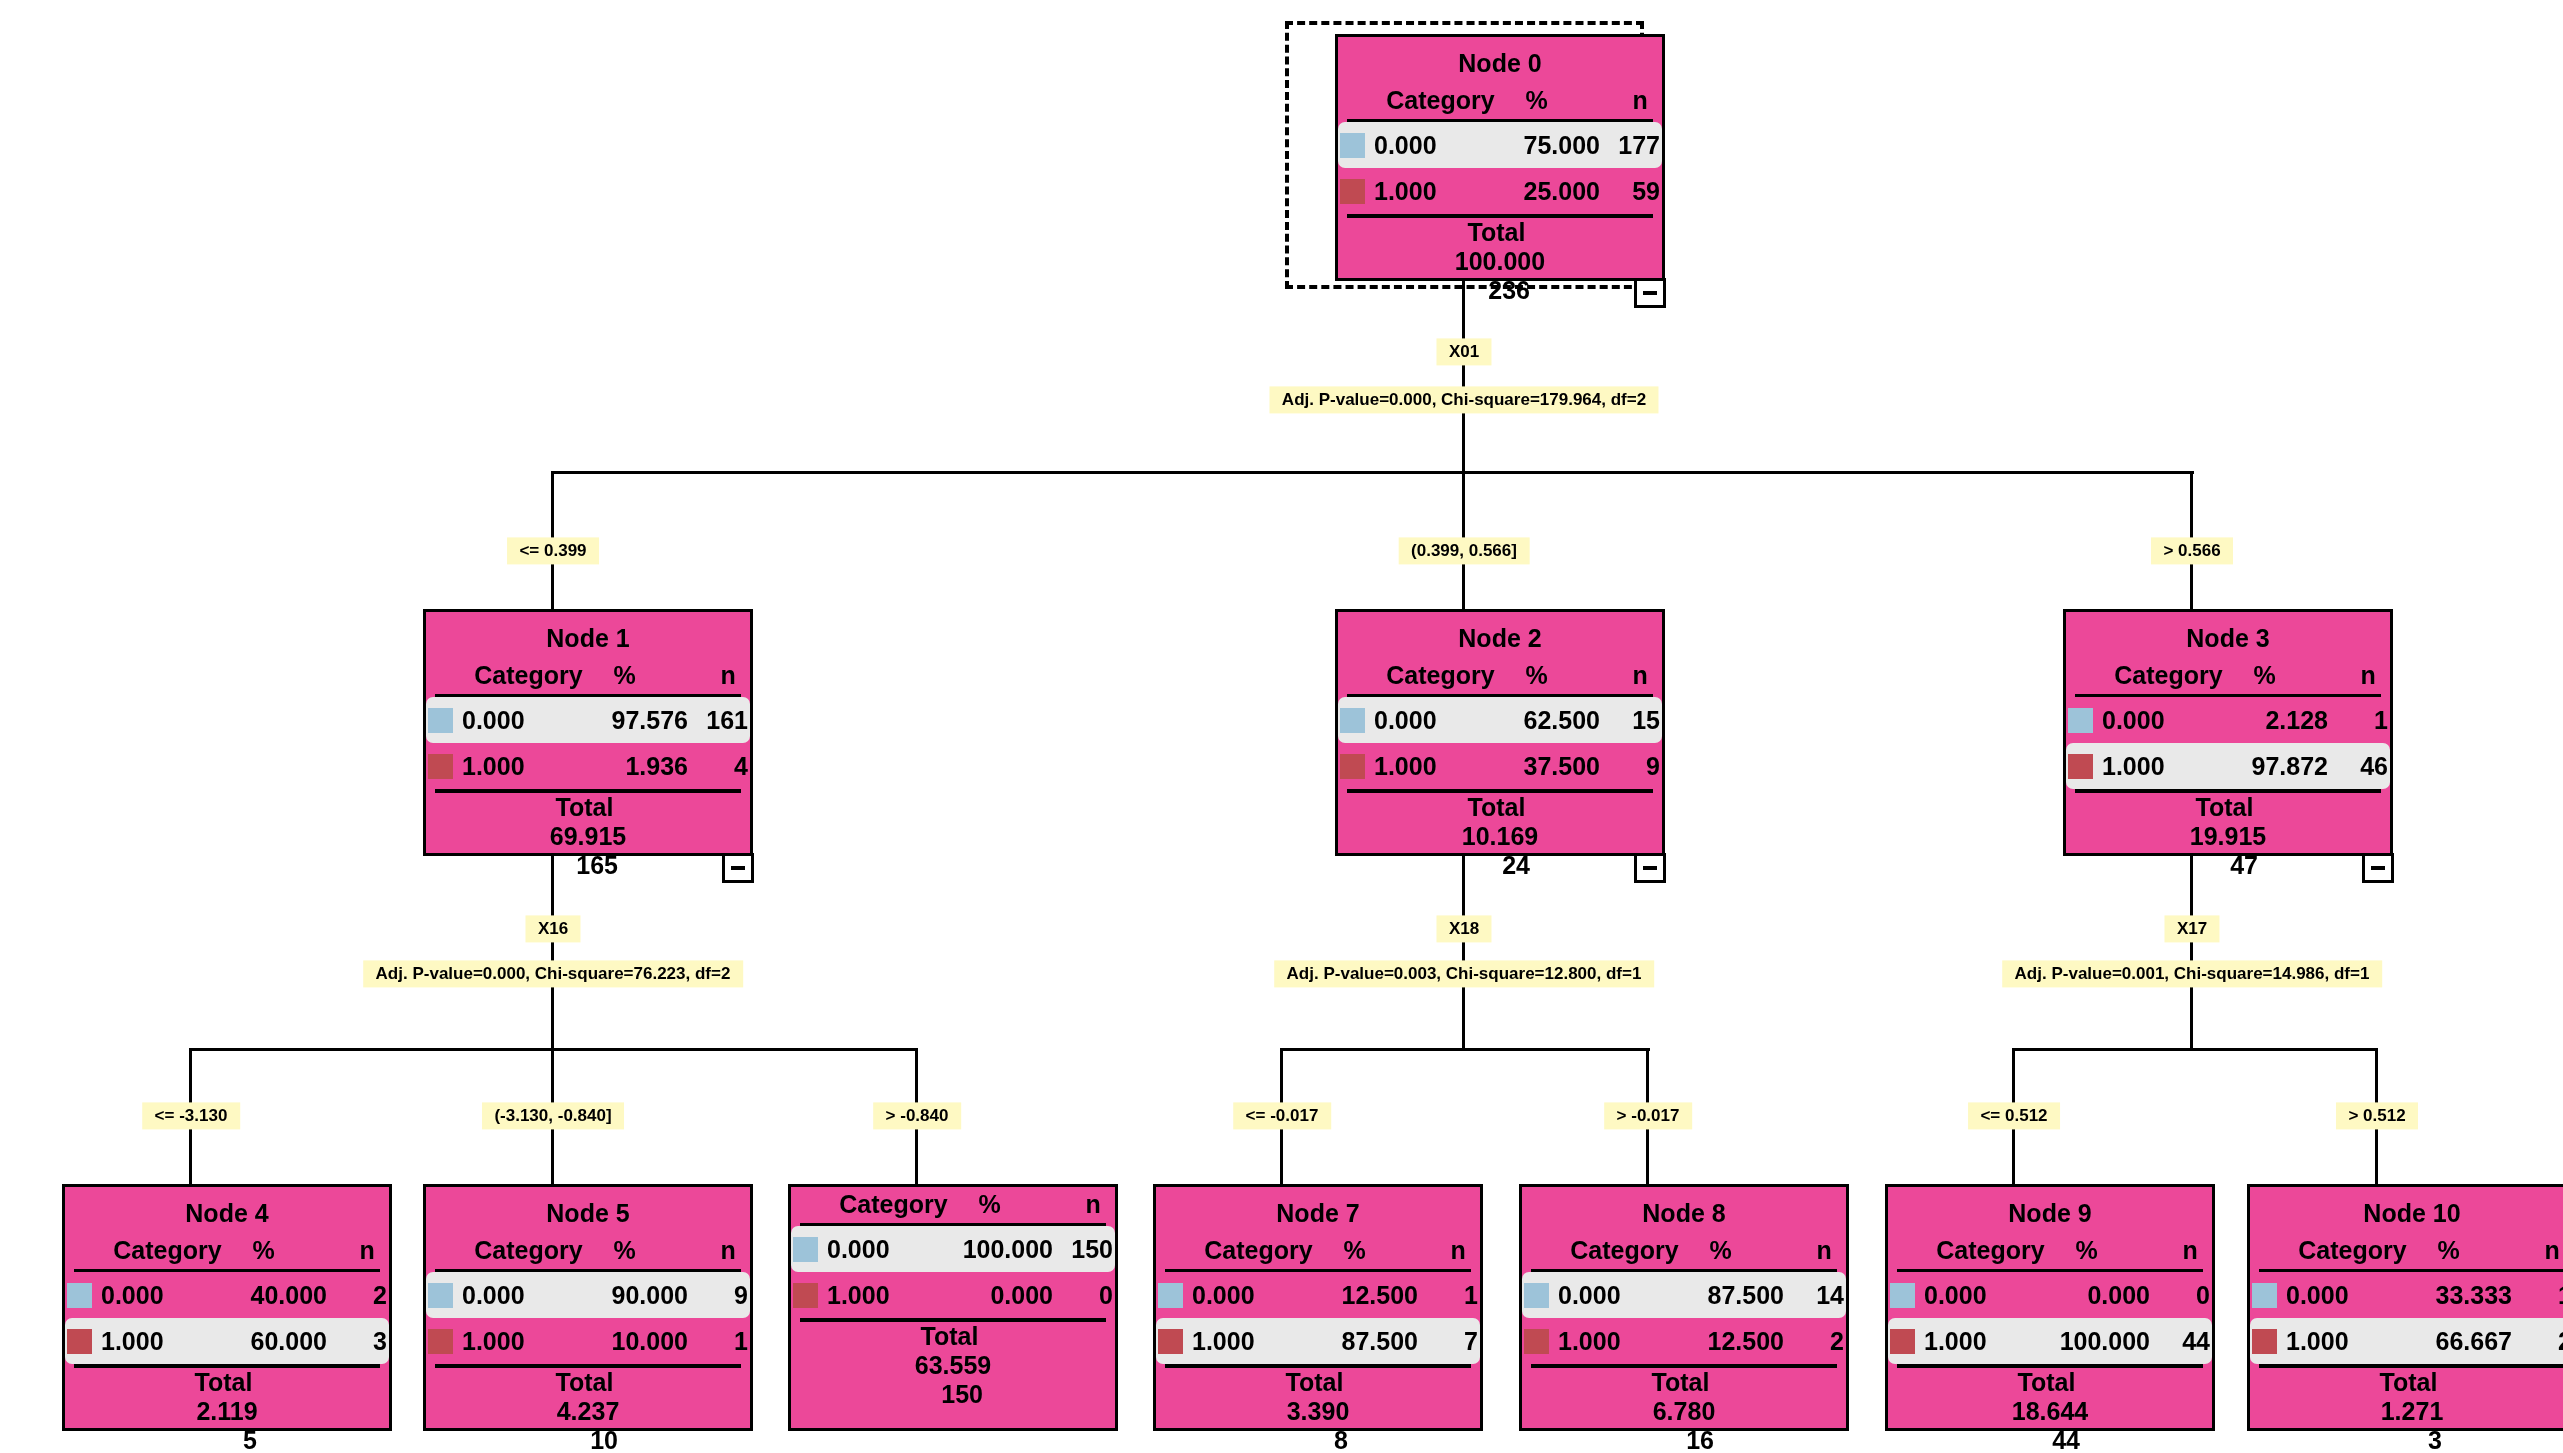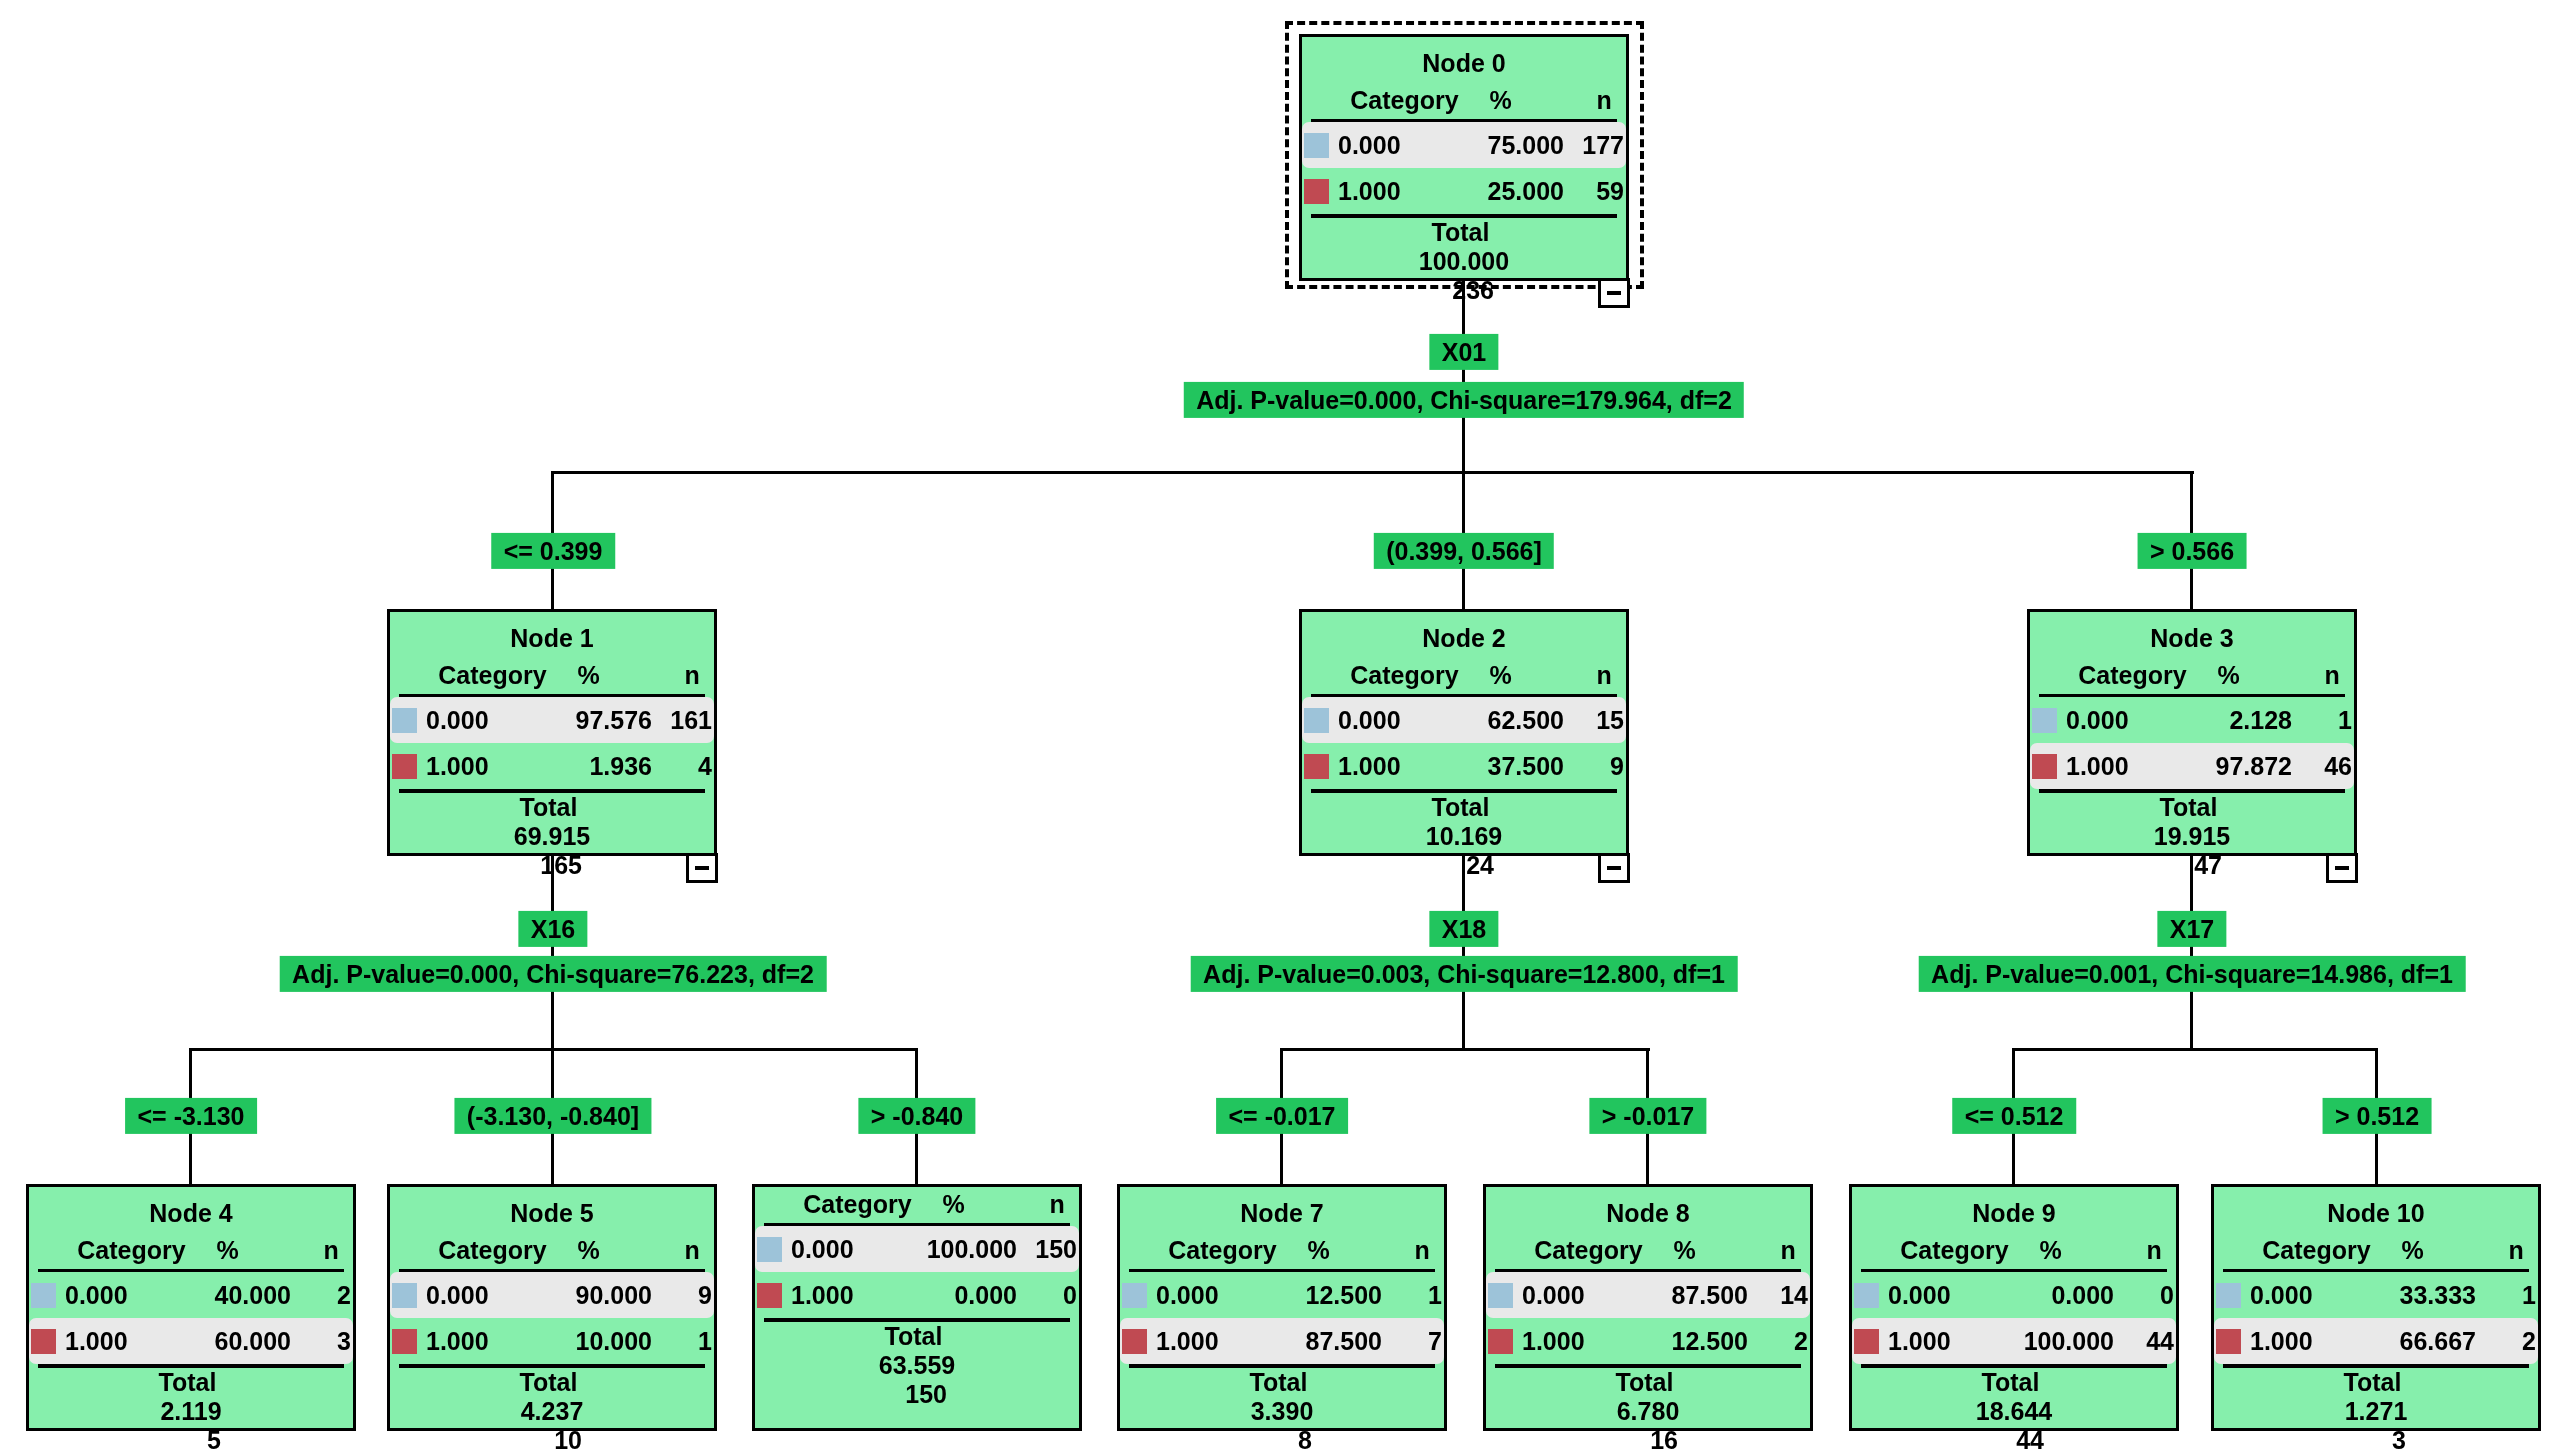--- a/index.html
+++ b/index.html
@@ -24,44 +24,44 @@
   #c-rail2c{ left:2012px; top:1048px; width:366px;  }
   #c-d4  { left:189px;  top:1048px; height:138px; }
   #c-d5  { left:551px;  top:1048px; height:138px; }
   #c-d6  { left:915px; top:1048px; height:138px; }
   #c-d7  { left:1280px; top:1048px; height:138px; }
   #c-d8  { left:1646px; top:1048px; height:138px; }
   #c-d9  { left:2012px; top:1048px; height:138px; }
   #c-d10 { left:2375px; top:1048px; height:138px; }
 
   
-  .lbl { position:absolute; transform:translate(-50%,-50%); background:#22c55e;
-         padding:3.6px 12.4px; white-space:nowrap; font-size:25px; font-weight:bold; text-align:center; }
+  .lbl { position:absolute; transform:translate(-50%,-50%); background:#fef9c3;
+         padding:3.6px 12.4px; white-space:nowrap; font-size:17px; font-weight:bold; text-align:center; }
   #lb-x01 { left:1464px; top:352px; }
   #lb-s0  { left:1464px; top:400px; }
   #lb-b1a { left:553px;  top:551px; }
   #lb-b1b { left:1464px; top:551px; }
   #lb-b1c { left:2192px; top:551px; }
   #lb-x16 { left:553px;  top:929px; }
   #lb-s1  { left:553px;  top:974px; }
   #lb-x18 { left:1464px; top:929px; }
   #lb-s2  { left:1464px; top:974px; }
   #lb-x17 { left:2192px; top:929px; }
   #lb-s3  { left:2192px; top:974px; }
   #lb-b2a { left:191px;  top:1116px;text-align:center; }
   #lb-b2b { left:553px;  top:1116px; }
   #lb-b2c { left:917px; top:1116px; }
   #lb-b3a { left:1282px; top:1116px; }
   #lb-b3b { left:1648px; top:1116px; }
   #lb-b4a { left:2014px; top:1116px; }
   #lb-b4b { left:2377px; top:1116px; }
 
   
-  .node { position:absolute; width:330px; height:247px; border:3.6px solid #000; background:#86efac;
-          font-size:25px; font-weight:bold; }
+  .node { position:absolute; width:330px; height:247px; border:3.6px solid #000; background:#ec4899;
+          font-size:25px; font-weight:bold;margin-left:36px; }
   #n0 { left:1299px; top:34px; }
   #n1 { left:387px;  top:609px; }
   #n2 { left:1299px; top:609px; }
   #n3 { left:2027px; top:609px; }
   #n4 { left:26px;   top:1184px; }
   #n5 { left:387px;  top:1184px; }
   #n6 { left:752px;  top:1184px; }
   #n7 { left:1117px; top:1184px; }
   #n8 { left:1483px; top:1184px; }
   #n9 { left:1849px; top:1184px; }

